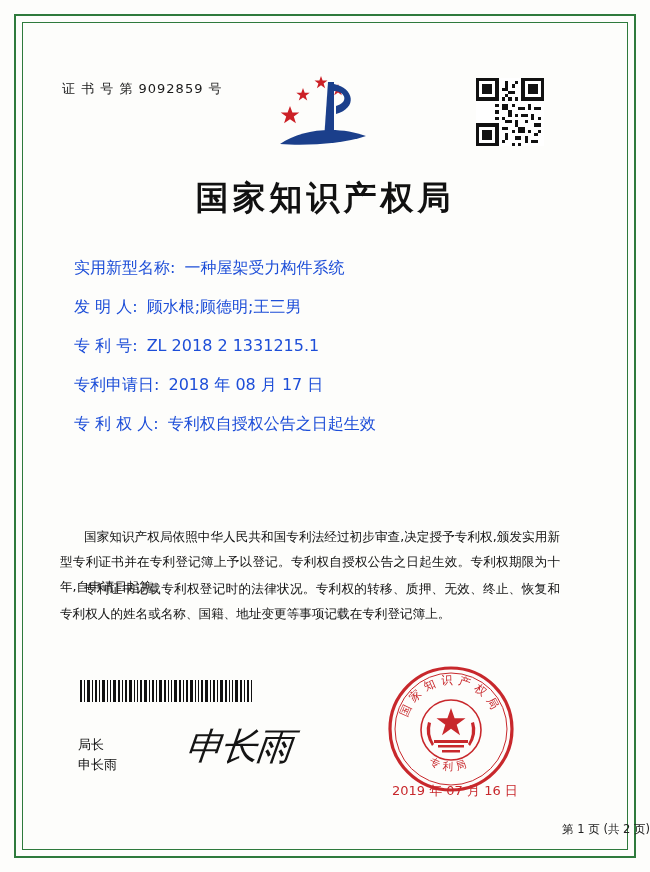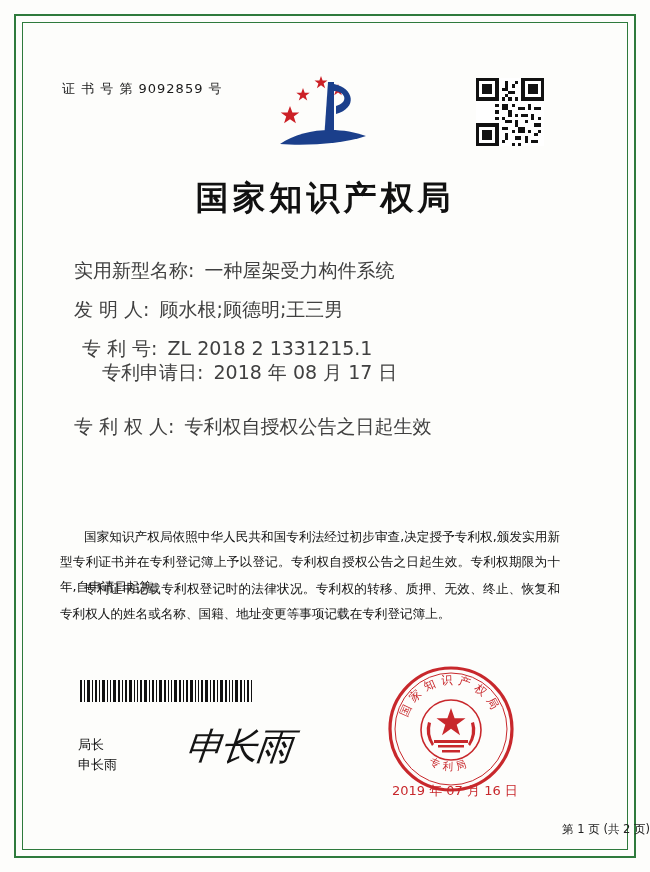--- a/index.html
+++ b/index.html
@@ -78,35 +78,35 @@
     font-size: 33px;
     font-weight: bold;
     letter-spacing: 4px;
     color: #111;
   }
 
   
   .field {
     position: absolute;
     left: 74px;
-    font-size: 19px;
-    color: #404040;
+    font-size: 16px;
+    color: #1d4ed8;
     white-space: nowrap;
   }
   .field .lbl {
     display: inline-block;
   }
   .field .val {
     display: inline-block;
     margin-left: 4px;
   }
   .f1 { top: 258px; }
   .f2 { top: 297px; }
-  .f3 { top: 336px; margin-left: 8px; }
-  .f4 { top: 360px; margin-left: 28px; }
+  .f3 { top: 336px; }
+  .f4 { top: 375px; }
   .f5 { top: 414px; }
   .f6 { top: 453px; }
   .f7 { top: 492px; }
   .f7b {
     position: absolute;
     left: 295px;
     top: 492px;
     font-size: 13.5px;
     white-space: nowrap;
   }

